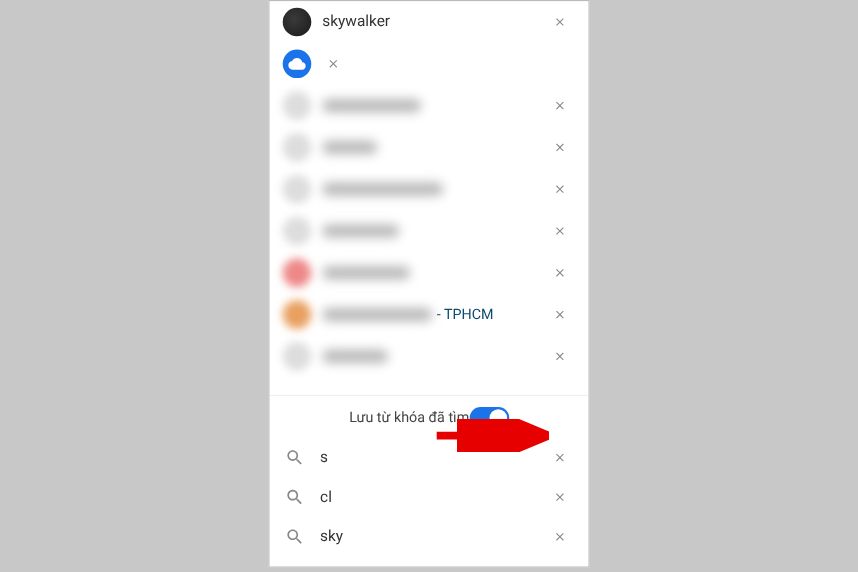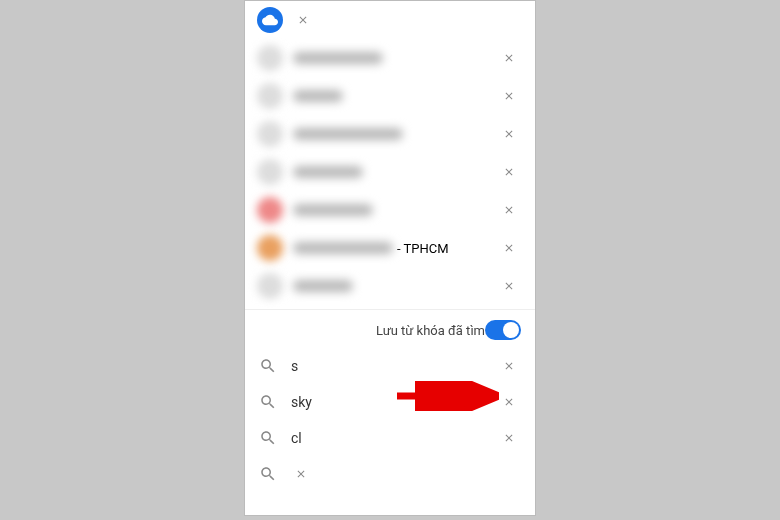--- a/index.html
+++ b/index.html
@@ -59,41 +59,41 @@
       text-overflow: ellipsis;
     }
     .row-label-blur {
       height: 12px;
       background: #b8b8b8;
       filter: blur(5px);
       border-radius: 6px;
     }
     .suffix-label {
       font-size: 13px;
-      color: #000000;
+      color: #0c4a6e;
       margin-left: 4px;
     }
     .close-btn {
       width: 20px;
       height: 20px;
       display: flex;
       align-items: center;
       justify-content: center;
       color: #888;
       cursor: pointer;
       flex-shrink: 0;
     }
     .close-btn svg { width: 12px; height: 12px; }
     .divider-row {
       display: flex;
       align-items: center;
-      justify-content: flex-end;
+      justify-content: center;
       padding: 10px 14px 8px 14px;
       border-top: 1px solid #eee;
-      margin-top: 4px;
+      margin-top: 16px;
     }
     .divider-label {
       font-size: 13px;
       color: #444;
     }
     .toggle {
       width: 36px;
       height: 20px;
       background: #1a73e8;
       border-radius: 20px;
@@ -135,20 +135,29 @@
       width: 110px;
       height: 30px;
       pointer-events: none;
     }
   </style>
 </head>
 <body>
 
 <div class="app-frame">
 
+  <div class="list-row">
+    <div class="avatar avatar-dark"></div>
+    <div class="row-label">skywalker</div>
+    <div class="close-btn">
+      <svg viewBox="0 0 24 24">
+          <path d="M19 6.41L17.59 5 12 10.59 6.41 5 5 6.41 10.59 12 5 17.59 6.41 19 12 13.41 17.59 19 19 17.59 13.41 12z" fill="currentColor"></path>
+        </svg>
+    </div>
+  </div>
 
   <div class="list-row">
     <div class="avatar avatar-cloud">
       <svg width="16" height="16" viewBox="0 0 24 24">
           <path d="M19.35 10.04C18.67 6.59 15.64 4 12 4 9.11 4 6.6 5.64 5.35 8.04 2.34 8.36 0 10.91 0 14c0 3.31 2.69 6 6 6h13c2.76 0 5-2.24 5-5 0-2.64-2.05-4.78-4.65-4.96z" fill="#fff"></path>
         </svg>
     </div>
     <div class="close-btn">
       <svg viewBox="0 0 24 24">
           <path d="M19 6.41L17.59 5 12 10.59 6.41 5 5 6.41 10.59 12 5 17.59 6.41 19 12 13.41 17.59 19 19 17.59 13.41 12z" fill="currentColor"></path>
@@ -248,33 +257,33 @@
       <svg viewBox="0 0 24 24">
           <path d="M19 6.41L17.59 5 12 10.59 6.41 5 5 6.41 10.59 12 5 17.59 6.41 19 12 13.41 17.59 19 19 17.59 13.41 12z" fill="currentColor"></path>
         </svg>
     </div>
   </div>
 
   <div class="search-row">
     <svg class="search-icon" viewBox="0 0 24 24">
         <path d="M15.5 14h-.79l-.28-.27C15.41 12.59 16 11.11 16 9.5 16 5.91 13.09 3 9.5 3S3 5.91 3 9.5 5.91 16 9.5 16c1.61 0 3.09-.59 4.23-1.57l.27.28v.79l5 4.99L20.49 19l-4.99-5zm-6 0C7.01 14 5 11.99 5 9.5S7.01 5 9.5 5 14 7.01 14 9.5 11.99 14 9.5 14z" fill="currentColor"></path>
       </svg>
-    <div class="search-text">sky</div>
+    <div class="search-text">cl</div>
     <div class="close-btn">
       <svg viewBox="0 0 24 24">
           <path d="M19 6.41L17.59 5 12 10.59 6.41 5 5 6.41 10.59 12 5 17.59 6.41 19 12 13.41 17.59 19 19 17.59 13.41 12z" fill="currentColor"></path>
         </svg>
     </div>
   </div>
 
   <div class="search-row">
     <svg class="search-icon" viewBox="0 0 24 24">
         <path d="M15.5 14h-.79l-.28-.27C15.41 12.59 16 11.11 16 9.5 16 5.91 13.09 3 9.5 3S3 5.91 3 9.5 5.91 16 9.5 16c1.61 0 3.09-.59 4.23-1.57l.27.28v.79l5 4.99L20.49 19l-4.99-5zm-6 0C7.01 14 5 11.99 5 9.5S7.01 5 9.5 5 14 7.01 14 9.5 11.99 14 9.5 14z" fill="currentColor"></path>
       </svg>
-    <div class="search-text">cl</div>
+    <div class="search-text">sky</div>
     <div class="close-btn">
       <svg viewBox="0 0 24 24">
           <path d="M19 6.41L17.59 5 12 10.59 6.41 5 5 6.41 10.59 12 5 17.59 6.41 19 12 13.41 17.59 19 19 17.59 13.41 12z" fill="currentColor"></path>
         </svg>
     </div>
   </div>
 
   <div class="search-row">
     <svg class="search-icon" viewBox="0 0 24 24">
         <path d="M15.5 14h-.79l-.28-.27C15.41 12.59 16 11.11 16 9.5 16 5.91 13.09 3 9.5 3S3 5.91 3 9.5 5.91 16 9.5 16c1.61 0 3.09-.59 4.23-1.57l.27.28v.79l5 4.99L20.49 19l-4.99-5zm-6 0C7.01 14 5 11.99 5 9.5S7.01 5 9.5 5 14 7.01 14 9.5 11.99 14 9.5 14z" fill="currentColor"></path>

